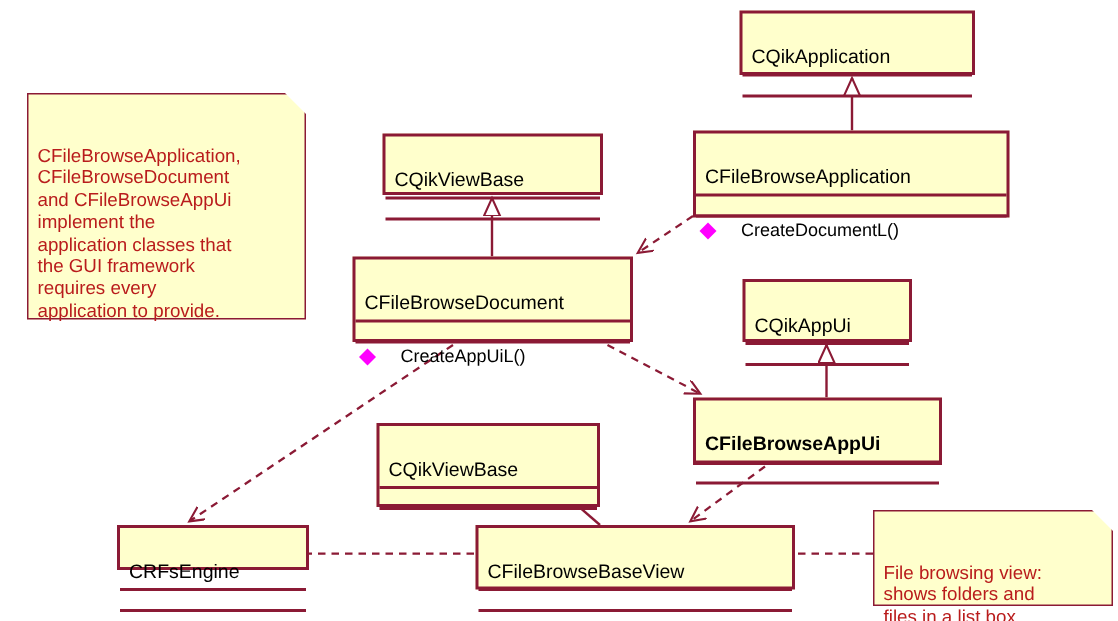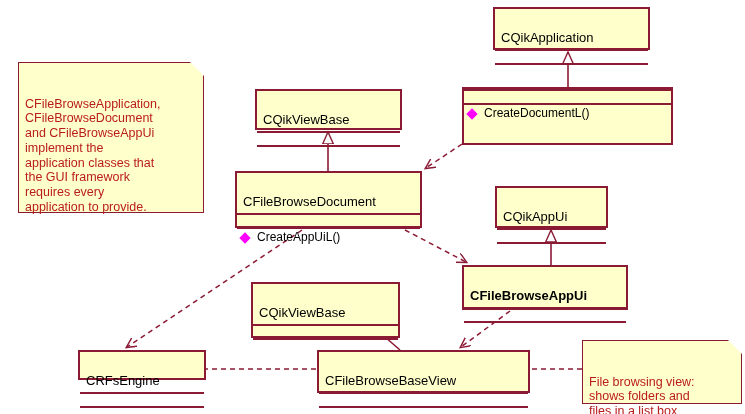--- a/index.html
+++ b/index.html
@@ -53,21 +53,21 @@
     white-space: nowrap;
     line-height: 1.1;
   }
   .uml-class .compartment.empty {
     height: 12px;
     padding: 0;
   }
   .member {
     display: flex;
     align-items: center;
-    gap: 6px;
+    gap: 16px;
   }
   .vis-diamond {
     display: inline-block;
     width: 8px;
     height: 8px;
     background: #ff00ff;
     transform: rotate(45deg);
     flex: 0 0 auto;
     margin-right: 2px;
   }
@@ -151,20 +151,21 @@
 
   <div class="uml-class" style="left:493px; top:7px; width:157px; height:43px;">
     <div class="cname">CQikApplication</div>
     <div class="sep"></div>
     <div class="compartment empty"></div>
     <div class="sep"></div>
     <div class="compartment empty"></div>
   </div>
 
   <div class="uml-class" style="left:462px; top:87px; width:211px; height:58px;">
+    <div class="cname">CFileBrowseApplication</div>
     <div class="sep"></div>
     <div class="compartment empty"></div>
     <div class="sep"></div>
     <div class="compartment">
       <div class="member">
         <span class="vis-diamond"></span>
         <span>CreateDocumentL()</span>
       </div>
     </div>
   </div>

